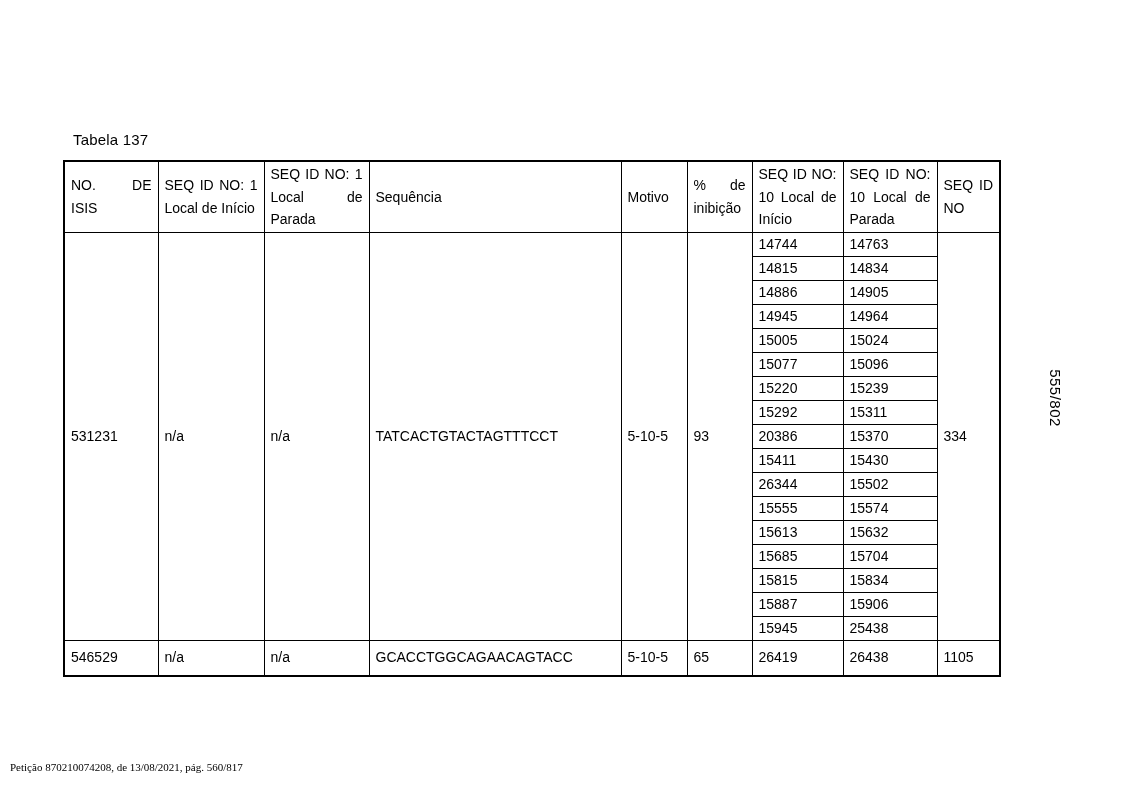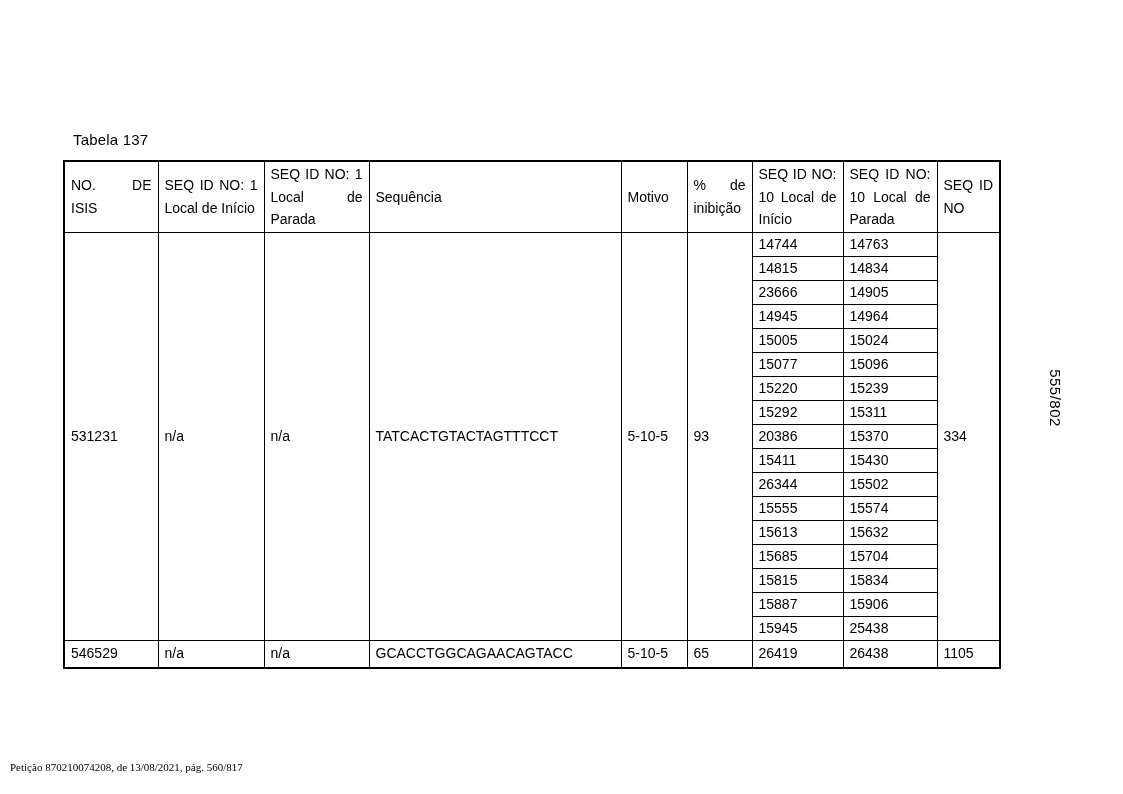--- a/index.html
+++ b/index.html
@@ -38,21 +38,21 @@
     overflow: hidden;
     line-height: 21px;
   }
   .seq-table thead tr { height: 68px; }
   .seq-table th .hl { line-height: 22.5px; }
   .seq-table th .hl:not(:last-child) {
     text-align: justify;
     text-align-last: justify;
   }
   tr.site-row { height: 23.8px; }
-  tr.last-row { height: 28px; }
+  tr.last-row { height: 36px; }
   .vertical-page-number {
     position: absolute;
     left: 1005px;
     top: 389px;
     width: 100px;
     height: 18px;
     transform: rotate(90deg);
     text-align: center;
     font-size: 15px;
     letter-spacing: 0.5px;
@@ -133,21 +133,21 @@
       <td rowspan="17">93</td>
       <td>14744</td>
       <td>14763</td>
       <td rowspan="17">334</td>
     </tr>
     <tr class="site-row">
       <td>14815</td>
       <td>14834</td>
     </tr>
     <tr class="site-row">
-      <td>23666</td>
+      <td>14886</td>
       <td>14905</td>
     </tr>
     <tr class="site-row">
       <td>14945</td>
       <td>14964</td>
     </tr>
     <tr class="site-row">
       <td>15005</td>
       <td>15024</td>
     </tr>

